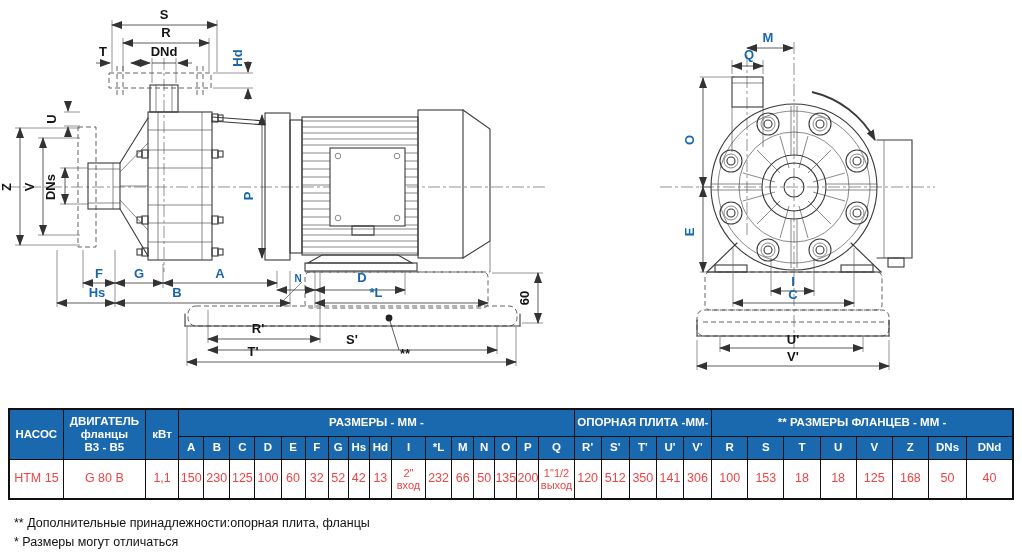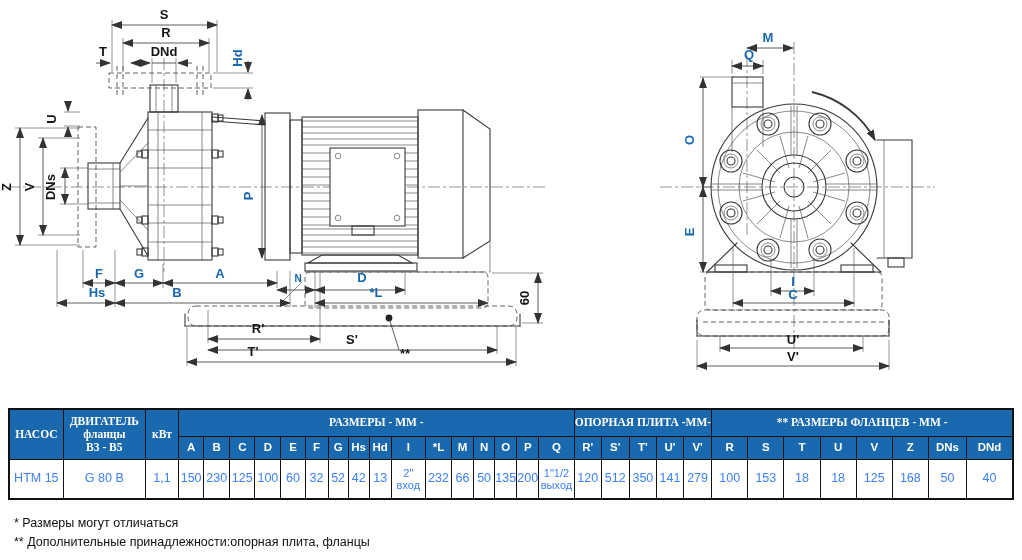--- a/index.html
+++ b/index.html
@@ -15,22 +15,22 @@
   .ext  {stroke:#5a5a5a;stroke-width:0.65;fill:none}
   .wfill{fill:#fff}
   text.lb {font:bold 13px "Liberation Sans",sans-serif;fill:#141414}
   text.lbb{fill:#1766AE}
   text.sm {font:bold 10px "Liberation Sans",sans-serif}
   
   .tblwrap{margin:10px 0 0 8px;}
   table.spec{border-collapse:collapse;table-layout:fixed;width:1006px;border:2px solid #111;}
   table.spec th,table.spec td{border:1.5px solid #111;padding:0;text-align:center;vertical-align:middle;overflow:hidden;}
   table.spec th{background:#1A68AD;color:#fff;font:bold 11.5px/1.15 "Liberation Sans",sans-serif;}
-  table.spec td{font:12.5px/1.1 "Liberation Sans",sans-serif;color:#3b82f6;background:#fff;margin-left:20px;}
-  tr.h1 th{height:26px;font-family:Liberation Serif, serif;}
+  table.spec td{font:12.5px/1.1 "Liberation Sans",sans-serif;color:#ef4444;background:#fff;margin-left:20px;}
+  tr.h1 th{height:26px;}
   tr.h2 th{height:22px;}
   tr.dat td{height:38px;}
   .preline{white-space:pre-line;}
   
   .notes{margin:14px 0 0 14px;font:12.5px/1.55 "Liberation Sans",sans-serif;color:#111;}
 </style>
 </head>
 <body>
 
 <div id="page">
@@ -403,32 +403,32 @@
     <td>66</td>
     <td>50</td>
     <td>135</td>
     <td>200</td>
     <td class="preline" style="font-size:11px">1"1/2
 выход</td>
     <td>120</td>
     <td>512</td>
     <td>350</td>
     <td>141</td>
-    <td>279</td>
+    <td>306</td>
     <td>100</td>
     <td>153</td>
     <td>18</td>
     <td>18</td>
     <td>125</td>
     <td>168</td>
     <td>50</td>
     <td>40</td>
   </tr>
 </tbody>
       </table>
 </div>
 
 <div class="notes">
+  <div>** Дополнительные принадлежности:опорная плита, фланцы</div>
   <div>* Размеры могут отличаться</div>
-  <div>** Дополнительные принадлежности:опорная плита, фланцы</div>
 </div>
 
 </div>
 
 </body></html>

